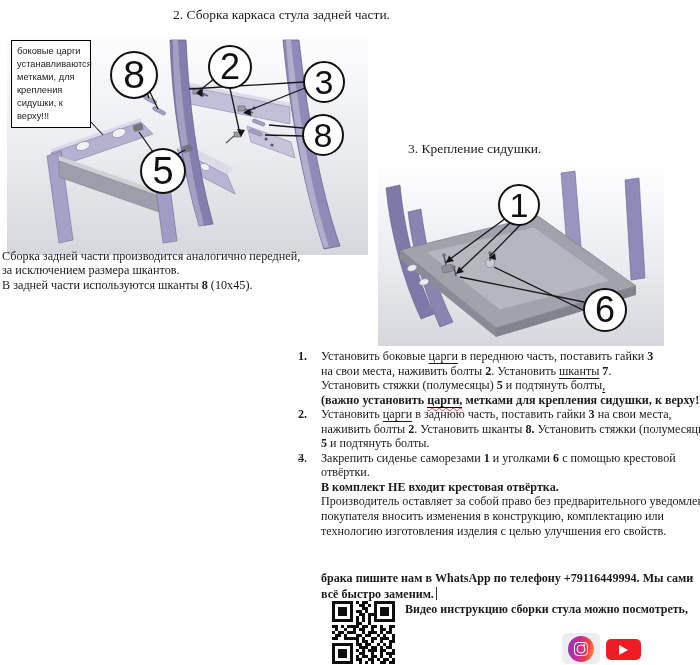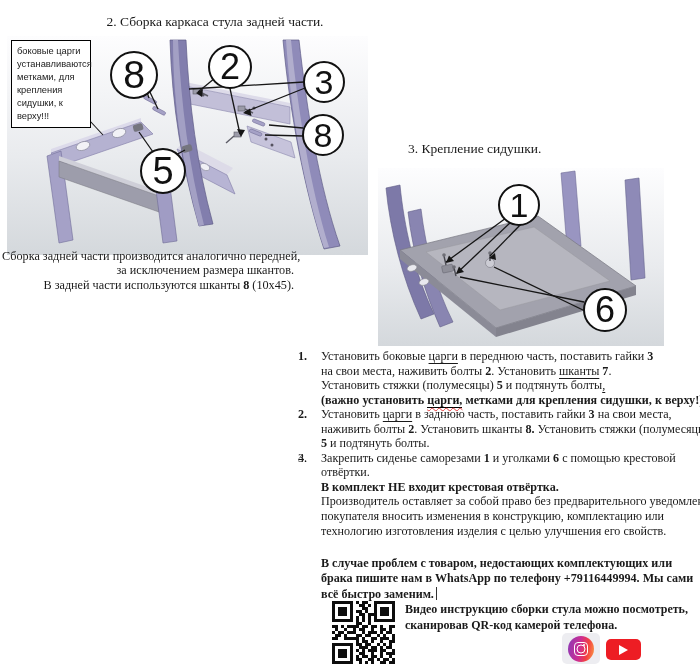--- a/index.html
+++ b/index.html
@@ -8,21 +8,21 @@
     background:#ffffff;color:#1a1a1a;
     font-family:"Liberation Serif", serif;
   }
   .abs{position:absolute;}
   
   .title{font-size:13.5px;}
   .b{font-weight:bold;}
   .u{text-decoration-thickness:1.1px;text-underline-offset:2px;}
   .w{text-decoration-line:underline;text-decoration-style:wavy;text-decoration-color:#e03a3a;text-decoration-thickness:1px;text-underline-offset:2.5px;text-decoration:underline;}
   .u.w{border-bottom:1.1px solid #000;text-decoration:underline wavy #e03a3a;text-decoration-thickness:1px;}
-  .caption{width:292px;text-align:right;font-size:12.2px;line-height:14.3px;white-space:nowrap;}
+  .caption{width:292px;text-align:left;font-size:12.2px;line-height:14.3px;white-space:nowrap;}
   .instructions{width:404px;font-size:12.1px;line-height:14.55px;}
   .item{position:relative;padding-left:24px;white-space:nowrap;}
   .item .num{position:absolute;left:1px;top:0;}
   .item.numbold .num{font-weight:bold;}
   .contact{font-size:12.1px;line-height:15.4px;white-space:nowrap;}
   .cursor{display:inline-block;width:1.5px;height:13px;background:#333;vertical-align:-2px;margin-left:2px;}
   .video-text{font-size:12px;line-height:15.8px;white-space:nowrap;}
   
   .fig{background:linear-gradient(180deg,#fdfdfe 0%,#e9ebee 55%,#d4d8dc 100%);}
   .fig svg{position:absolute;left:0;top:0;}
@@ -47,21 +47,21 @@
     background:linear-gradient(100deg,#8a3ab9 0%,#cd2e92 45%,#f44040 72%,#fa9f47 100%);}
   .ig-cam{position:absolute;left:6px;top:6px;right:6px;bottom:6px;border:1.5px solid #fff;border-radius:4px;}
   .ig-lens{position:absolute;width:7px;height:7px;border:1.4px solid #fff;border-radius:50%;left:50%;top:50%;transform:translate(-50%,-50%);}
   .ig-dot{position:absolute;width:2px;height:2px;background:#fff;border-radius:50%;right:2px;top:1.5px;}
   .yt{width:35px;height:21px;background:#ed1d24;border-radius:5px;display:flex;align-items:center;justify-content:center;}
   .yt-tri{width:0;height:0;border-left:9px solid #fff;border-top:5.5px solid transparent;border-bottom:5.5px solid transparent;}
 </style>
 </head>
 <body>
 
-<div class="abs title" style="left:40px;top:14px;width:350px;text-align:center;">2.  Сборка каркаса стула задней части.</div>
+<div class="abs title" style="left:40px;top:7px;width:350px;text-align:right;">2.  Сборка каркаса стула задней части.</div>
 
 <div class="abs fig" style="left:7px;top:36px;width:345px;height:219px;padding-left:16px;">
   <svg width="345" height="219" viewBox="0 0 345 219">
     <defs>
       <linearGradient id="bg1" x1="0" y1="0" x2="0" y2="1">
         <stop offset="0" stop-color="#fdfdfe"></stop>
           <stop offset="0.55" stop-color="#e9ebee"></stop>
           <stop offset="1" stop-color="#d4d8dc"></stop>
       </linearGradient>
     </defs>
@@ -254,21 +254,21 @@
   <div class="item">
     <span class="num">3.</span>
   </div>
   <div class="item">
     <span class="num">4.</span>
     <span class="body"><span>Закрепить сиденье саморезами </span><span class="b">1</span><span> и уголками </span><span class="b">6</span><span> с помощью крестовой</span><br><span>отвёртки.</span><br><span class="b u">В комплект НЕ входит крестовая отвёртка.</span><br><span>Производитель оставляет за собой право без предварительного уведомления</span><br><span>покупателя вносить изменения в конструкцию, комплектацию или</span><br><span>технологию изготовления изделия с целью улучшения его свойств.</span></span>
   </div>
 </div>
 
 <div class="abs contact" style="left:321px;top:556px;">
-  <span><span class="b u">В случае проблем с товаром, недостающих комплектующих или</span><br><span class="b u">брака пишите нам в WhatsApp по телефону +79116449994. Мы сами</span><br><span class="b u">всё быстро заменим.</span></span><span class="cursor"></span>
+  <span><br><span class="b u">брака пишите нам в WhatsApp по телефону +79116449994. Мы сами</span><br><span class="b u">всё быстро заменим.</span></span><span class="cursor"></span>
 </div>
 
 <div class="abs qr" style="left:332px;top:601px;">
     <div class="qr-row">
       <div class="qr-m on"></div>
       <div class="qr-m on"></div>
       <div class="qr-m on"></div>
       <div class="qr-m on"></div>
       <div class="qr-m on"></div>
       <div class="qr-m on"></div>
@@ -742,21 +742,21 @@
       <div class="qr-m on"></div>
       <div class="qr-m"></div>
       <div class="qr-m"></div>
       <div class="qr-m on"></div>
       <div class="qr-m on"></div>
       <div class="qr-m"></div>
       <div class="qr-m on"></div>
       <div class="qr-m on"></div>
     </div>
   </div>
-<div class="abs video-text" style="left:405px;top:602px;"><span class="b">Видео инструкцию сборки стула можно посмотреть,</span><br><span class="b">сканировав QR-код камерой телефона.</span></div>
+<div class="abs video-text" style="left:405px;top:602px;"><span class="b">Видео инструкцию сборки стула можно посмотреть,</span><br></div>
 
 <div class="abs ig-tile" style="left:562px;top:633px;">
   <div class="ig-badge">
     <div class="ig-cam">
       <div class="ig-dot"></div>
     </div>
     <div class="ig-lens"></div>
   </div>
 </div>
 <div class="abs yt" style="left:606px;top:639px;">

